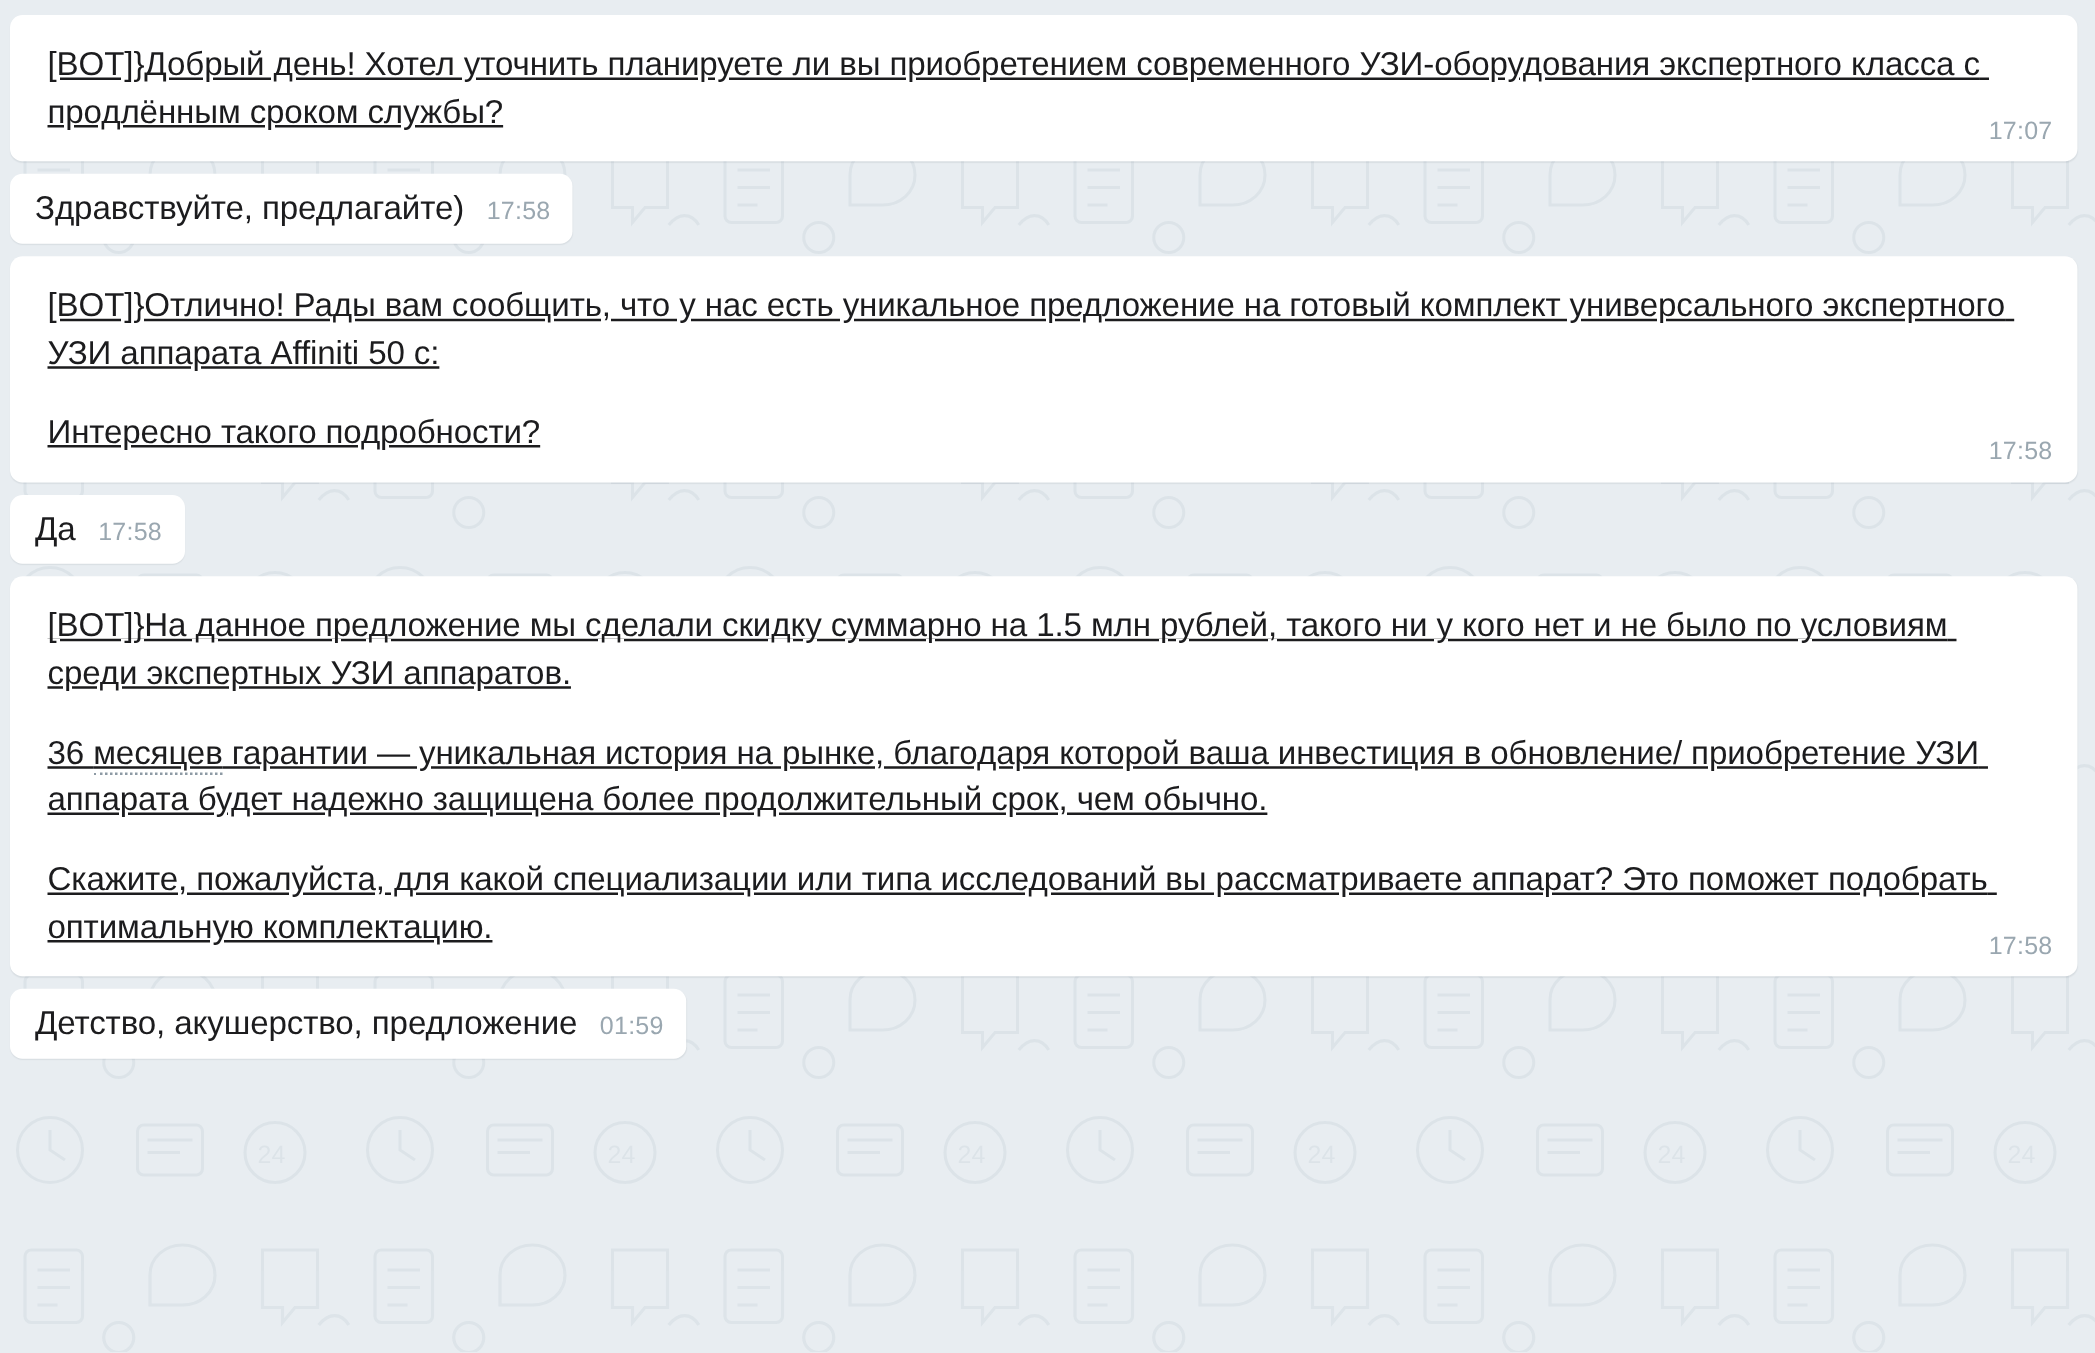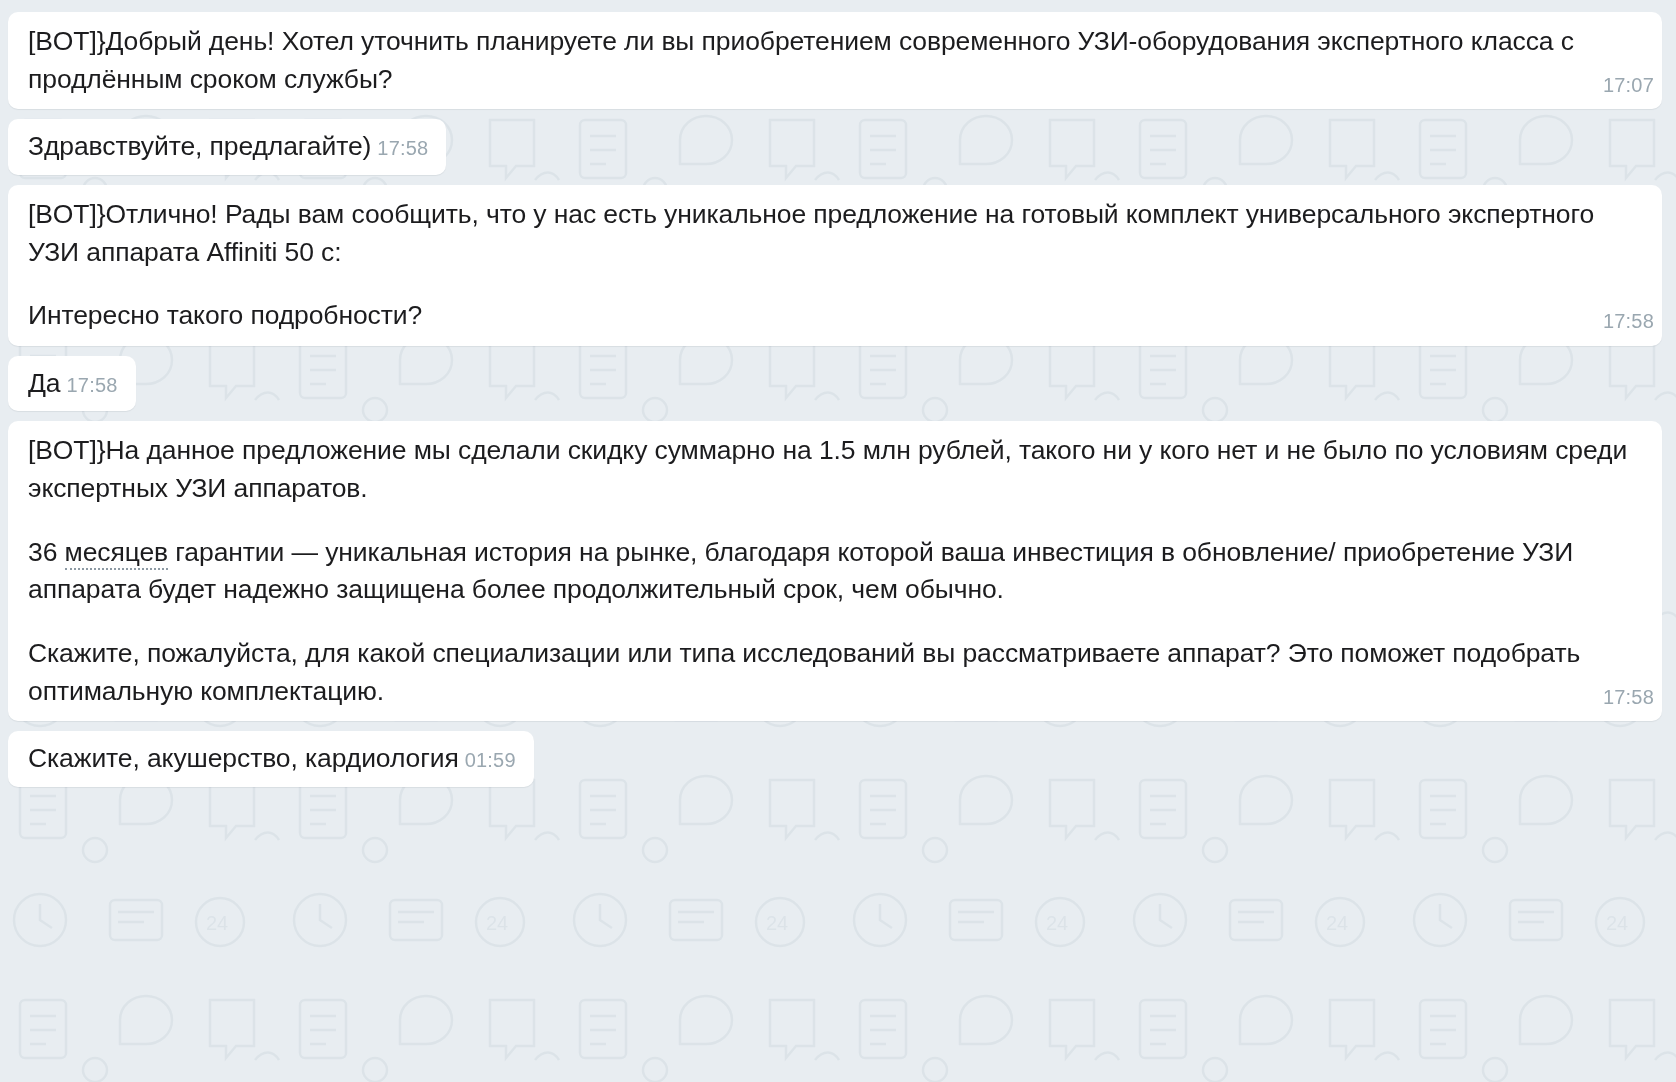--- a/index.html
+++ b/index.html
@@ -63,40 +63,41 @@
   .bubble.wide {
     width: 1654px;
     box-sizing: border-box;
     padding-right: 22px;
   }
 
   
   .bubble.short {
     display: inline-flex;
     align-items: baseline;
-    gap: 6px;
+    gap: 18px;
     padding: 9px 18px 9px 20px;
   }
 
   .bubble p {
-    margin: 0;
+    margin: 10px;
+    text-decoration: underline;
   }
   .bubble p.spacer-before {
     margin-top: 26px;
   }
 
   .time {
     color: #9aa7b0;
     font-size: 20px;
     letter-spacing: 0.2px;
     white-space: nowrap;
   }
   .time.floating {
     position: absolute;
-    right: 8px;
+    right: 20px;
     bottom: 10px;
     text-align: right;
   }
 
   .dotted {
     border-bottom: 2px dotted #8d9aa4;
     padding-bottom: 1px;
   }
 
   .nowrap-block {
@@ -165,18 +166,18 @@
     <div class="bubble wide">
       <p class="nowrap-block">[BOT]}На данное предложение мы сделали скидку суммарно на 1.5 млн рублей, такого ни у кого нет и не было по условиям среди экспертных УЗИ аппаратов.</p>
       <p class="nowrap-block spacer-before">36 <span class="dotted">месяцев</span> гарантии — уникальная история на рынке, благодаря которой ваша инвестиция в обновление/ приобретение УЗИ аппарата будет надежно защищена более продолжительный срок, чем обычно.</p>
       <p class="nowrap-block spacer-before">Скажите, пожалуйста, для какой специализации или типа исследований вы рассматриваете аппарат? Это поможет подобрать оптимальную комплектацию.</p>
       <span class="time floating">17:58</span>
     </div>
   </div>
 
   <div class="msg-row">
     <div class="bubble short">
-      <span>Скажите, акушерство, кардиология</span>
+      <span>Детство, акушерство, предложение</span>
       <span class="time">01:59</span>
     </div>
   </div>
 
 </div>
 
 </body></html>

